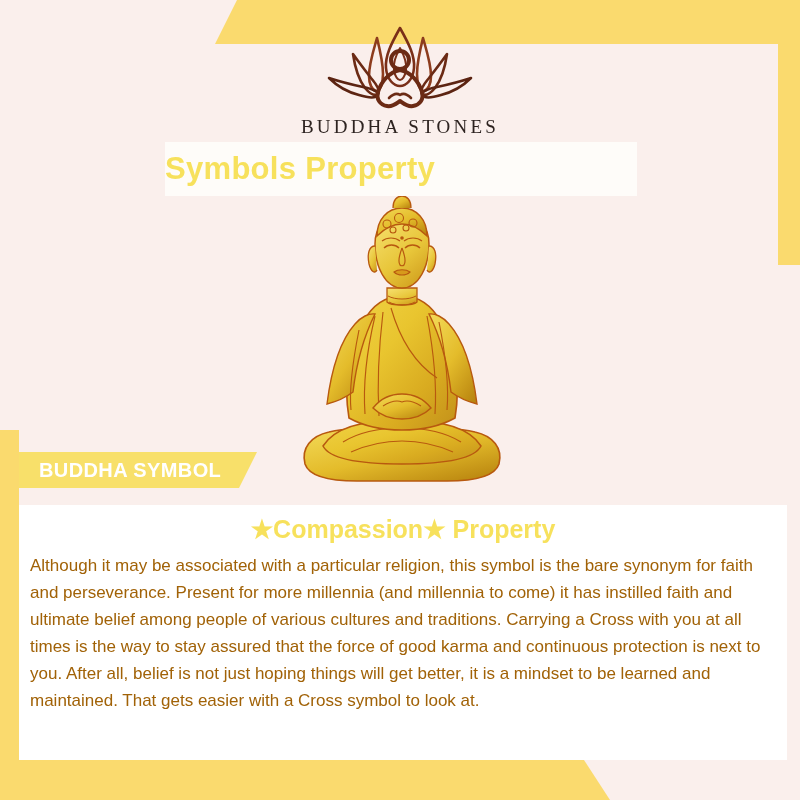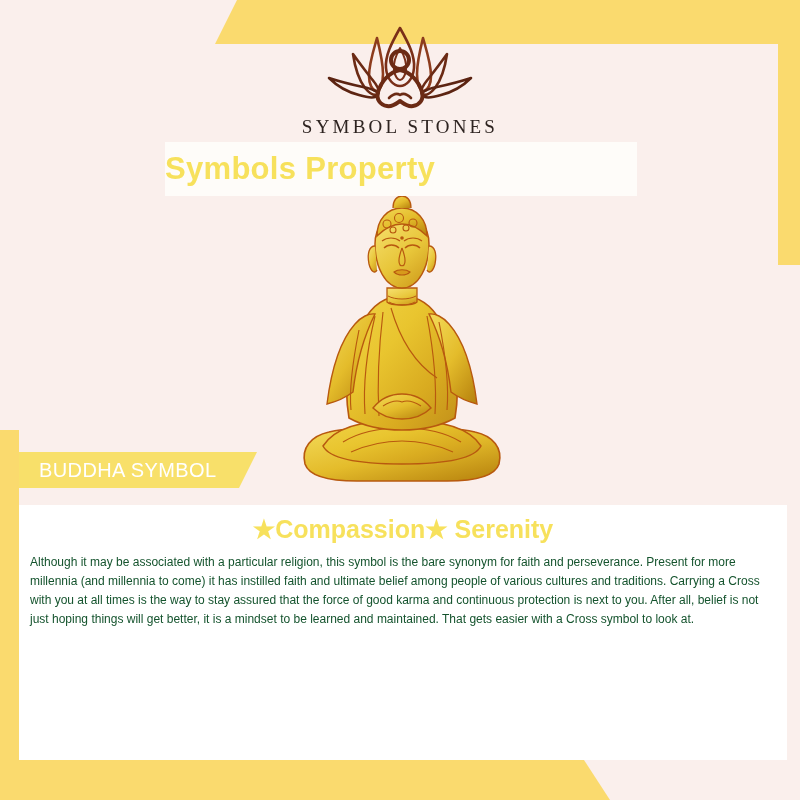--- a/index.html
+++ b/index.html
@@ -119,20 +119,21 @@
     clip-path: polygon(0 0, 100% 0, calc(100% - 18px) 100%, 0 100%);
     display: flex;
     align-items: center;
   }
   .ribbon-text {
     padding-left: 20px;
     font-size: 20px;
     color: #ffffff;
     letter-spacing: 0.4px;
     white-space: nowrap;
+    font-weight: bold;
   }
 
   
   .content-panel {
     position: absolute;
     top: 505px;
     left: 19px;
     width: 768px;
     height: 255px;
     background: #ffffff;
@@ -146,23 +147,23 @@
     color: #f7e15c;
     white-space: nowrap;
   }
   .subtitle .star {
     font-size: 25px;
     line-height: 1;
   }
   .body-text {
     margin: 0;
     padding: 9px 11px 0 11px;
-    font-size: 12px;
+    font-size: 17px;
     line-height: 1.585;
-    color: #14532d;
+    color: #a16207;
     font-weight: 500;
     text-align: left;
   }
 </style>
 </head>
 <body>
 
 <div id="page">
 
   <div class="deco-top-band"></div>
@@ -192,21 +193,21 @@
       </g>
       <g fill="none" stroke="#6b2a14" stroke-width="4" stroke-linecap="round" stroke-linejoin="round">
 
         <circle cx="95" cy="38" r="9"></circle>
 
         <path d="M95 48 C 84 50, 76 60, 73 70 C 71 77, 75 83, 82 84 C 88 85, 92 81, 95 79 C 98 81, 102 85, 108 84 C 115 83, 119 77, 117 70 C 114 60, 106 50, 95 48 Z"></path>
 
         <path d="M84 76 C 88 72, 92 71, 95 73 C 98 71, 102 72, 106 76" stroke-width="2.6"></path>
       </g>
     </svg>
-    <span class="logo-word">SYMBOL STONES</span>
+    <span class="logo-word">BUDDHA STONES</span>
   </div>
 
   <div class="title-band">
     <span class="title-text">Symbols Property</span>
   </div>
 
   <div class="buddha-wrap">
     <svg width="230" height="300" viewBox="0 0 230 300">
       <defs>
         <linearGradient id="goldA" x1="0" y1="0" x2="1" y2="1">
@@ -282,18 +283,18 @@
       </g>
     </svg>
   </div>
 
   <div class="ribbon">
     <span class="ribbon-text">BUDDHA SYMBOL</span>
   </div>
 
   <div class="content-panel">
     <div class="subtitle">
-      <span class="star">★</span><span>Compassion</span><span class="star">★</span> <span>Serenity</span>
+      <span class="star">★</span><span>Compassion</span><span class="star">★</span> <span>Property</span>
     </div>
     <p class="body-text">Although it may be associated with a particular religion, this symbol is the bare synonym for faith and perseverance. Present for more millennia (and millennia to come) it has instilled faith and ultimate belief among people of various cultures and traditions. Carrying a Cross with you at all times is the way to stay assured that the force of good karma and continuous protection is next to you. After all, belief is not just hoping things will get better, it is a mindset to be learned and maintained. That gets easier with a Cross symbol to look at.</p>
   </div>
 
 </div>
 
 </body></html>

